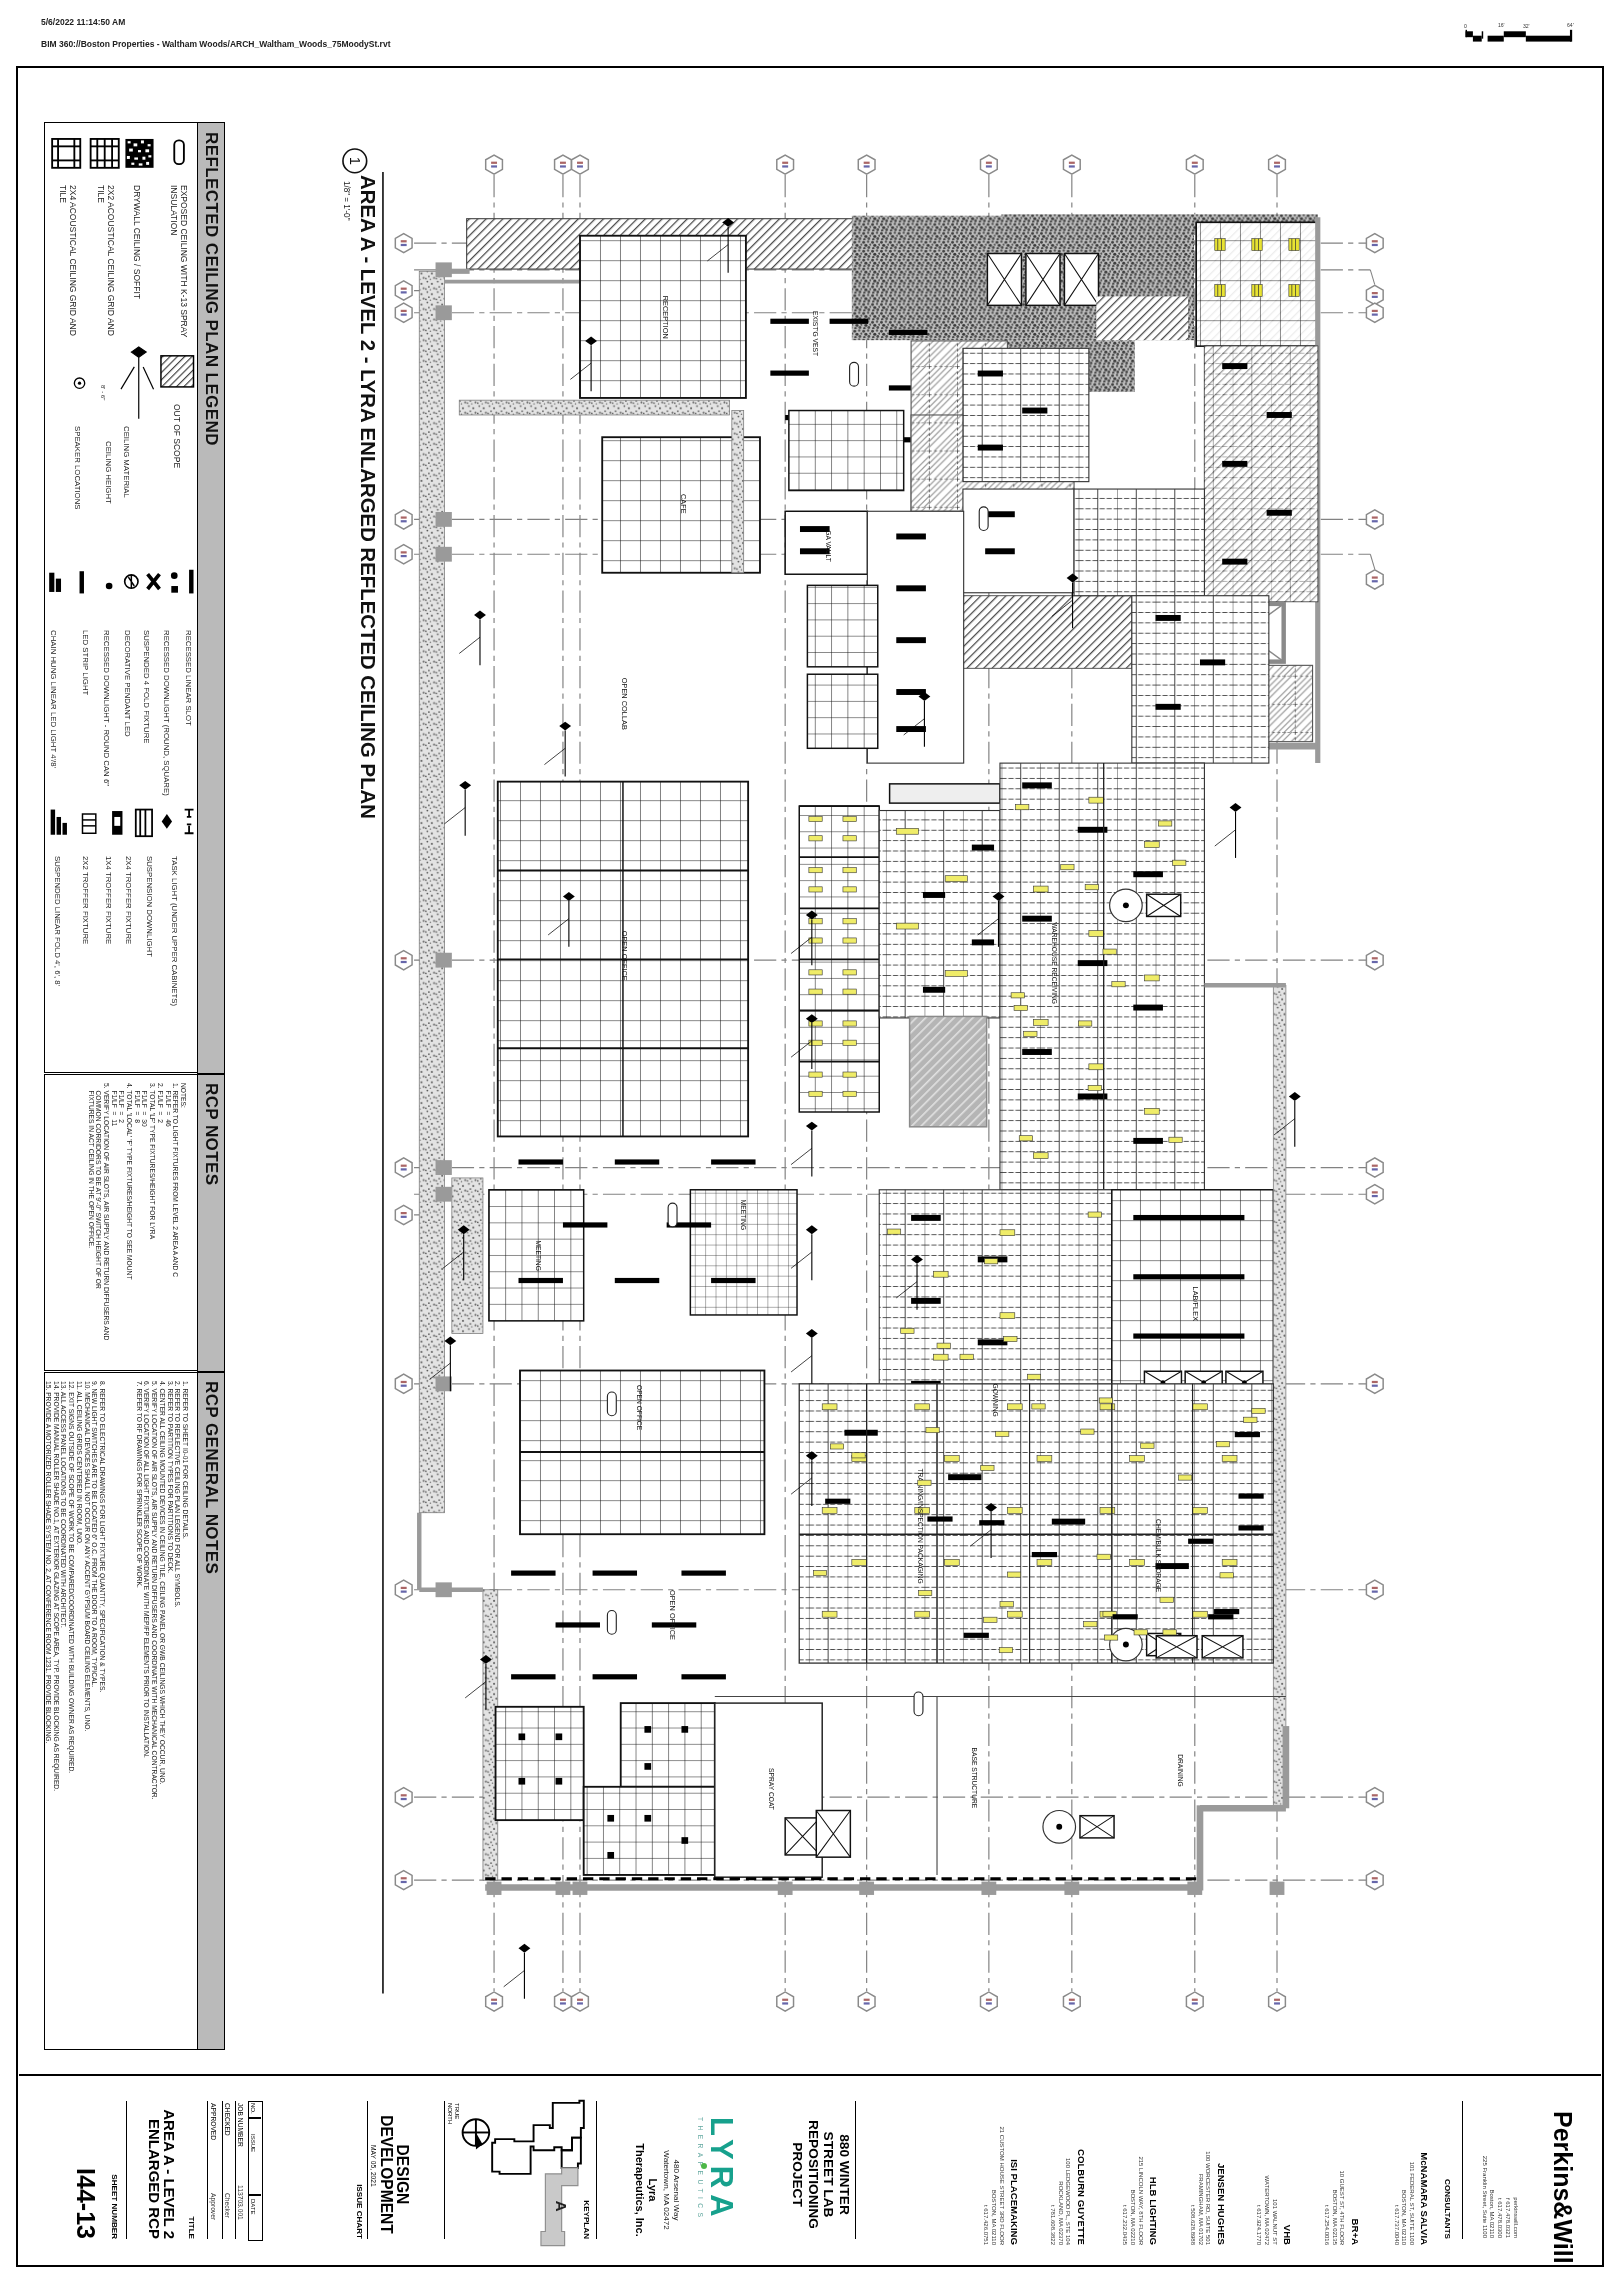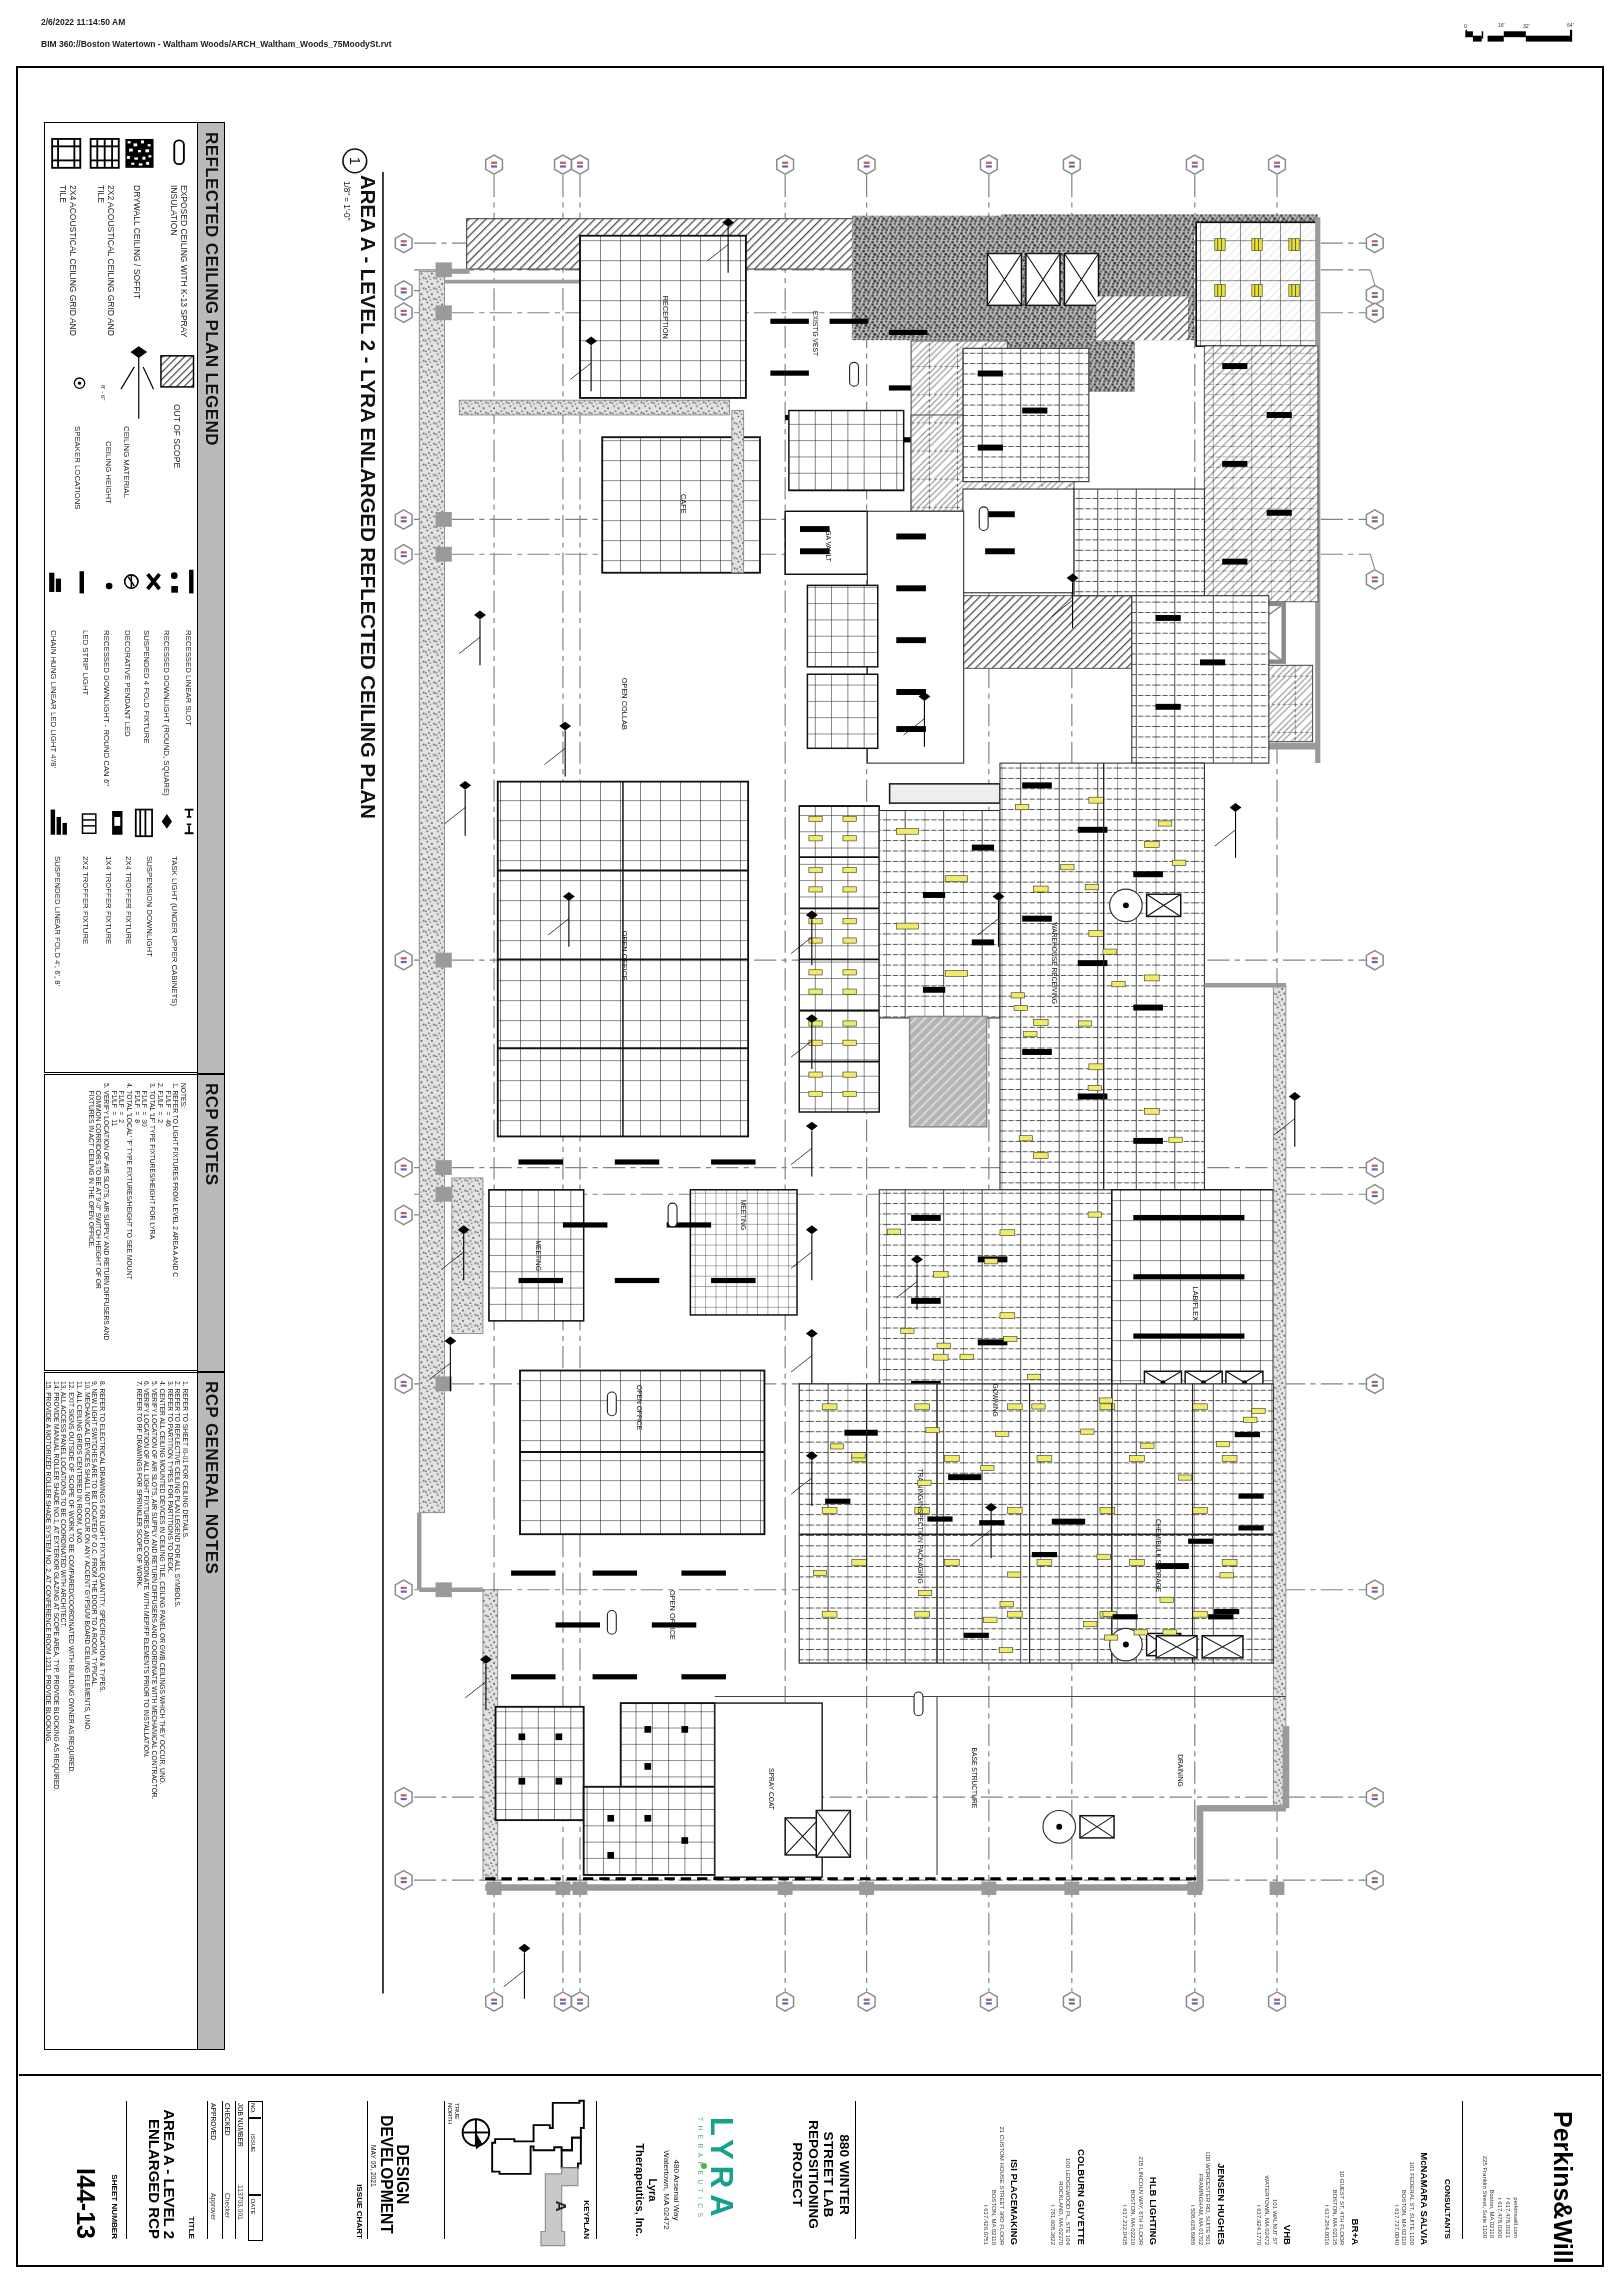--- a/index.html
+++ b/index.html
@@ -3,22 +3,22 @@
 html,body{margin:0;padding:0;background:#fff}
 #page{position:relative;width:1617px;height:2284px;background:#fff;overflow:hidden;
  font-family:"Liberation Sans",sans-serif}
 .r{position:absolute;transform-origin:0 0;transform:rotate(90deg) translateY(-100%);}
 .abs{position:absolute}
 .gs{position:absolute;background:#bababa;border:1.1px solid #000}
 .bx{position:absolute;border:1.5px solid #000}
 .vline{position:absolute;width:1.1px;background:#000}
 </style></head><body>
 <div id="page">
-<div class="abs" style="left:41px;top:17px;font-size:8.5px;font-weight:bold;color:#222">2/6/2022 11:14:50 AM</div>
-<div class="abs" style="left:41px;top:39px;font-size:8.5px;font-weight:bold;color:#222">BIM 360://Boston Watertown - Waltham Woods/ARCH_Waltham_Woods_75MoodySt.rvt</div>
+<div class="abs" style="left:41px;top:17px;font-size:8.5px;font-weight:bold;color:#222">5/6/2022 11:14:50 AM</div>
+<div class="abs" style="left:41px;top:39px;font-size:8.5px;font-weight:bold;color:#222">BIM 360://Boston Properties - Waltham Woods/ARCH_Waltham_Woods_75MoodySt.rvt</div>
 <div class="abs" style="left:16.3px;top:66px;width:1584px;height:2197px;border:2.2px solid #000"></div>
 <svg class="abs" style="left:1459px;top:21px" width="130" height="25" viewBox="0 0 175 34">
 <rect x="8" y="14" width="10" height="8" fill="#000"></rect>
       <rect x="18" y="20" width="12" height="8" fill="#000"></rect>
 <rect x="30" y="14" width="2" height="10" fill="#000"></rect>
       <rect x="38" y="20" width="22" height="8" fill="#000"></rect>
 <rect x="60" y="14" width="30" height="8" fill="#000"></rect>
       <rect x="90" y="20" width="62" height="8" fill="#000"></rect>
 <rect x="150" y="12" width="3" height="16" fill="#000"></rect>
       <rect x="8" y="12" width="2" height="10" fill="#000"></rect>

